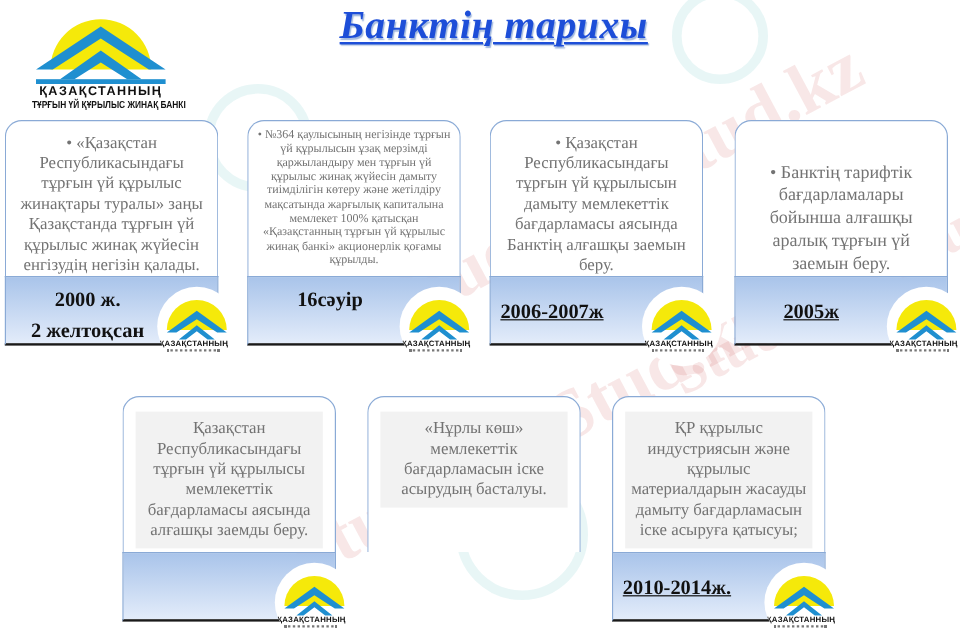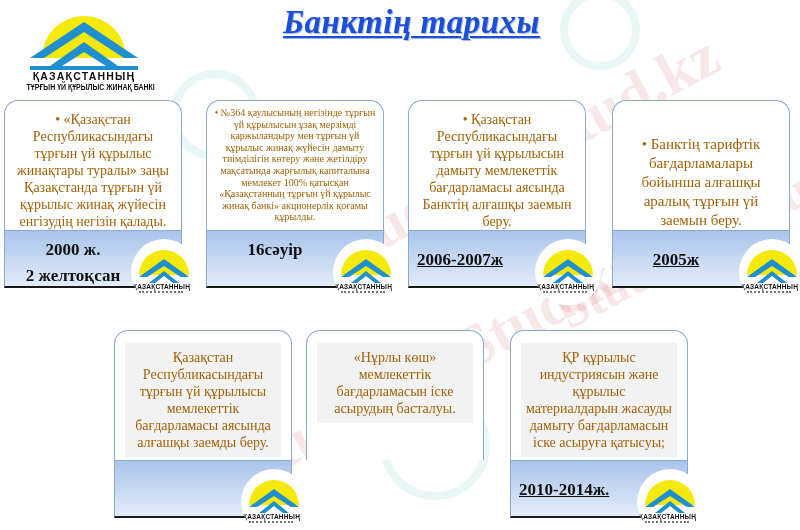--- a/index.html
+++ b/index.html
@@ -30,21 +30,21 @@
     text-underline-offset: 3px; text-shadow: 1px 1px 1px #9fb6dc; letter-spacing: 0.5px;
   }
 
   .card { position: absolute; width: 178px; height: 188px; z-index: 2; }
   .card-top {
     position: absolute; left: 0; top: 0; width: 178px; height: 130px;
     border: 1px solid #8aaad6; border-bottom: none; border-radius: 14px 14px 0 0; background: #fff;
   }
   .card-text {
     position: absolute; left: 8px; right: 8px; top: 10px;
-    text-align: center; font-size: 14px; line-height: 17px; color: #a16207;
+    text-align: center; font-size: 14px; line-height: 17px; color: #737373;
   }
   .card-text.small { font-size: 10px; line-height: 11.6px; top: 6px; left: 6px; right: 6px; }
   .card-text.boxed { background: #f2f2f2; padding: 6px 4px; top: 12px; left: 10px; right: 10px; }
   .card-bottom {
     position: absolute; left: 0; top: 130px; width: 178px; height: 58px;
     border: 1px solid #8aaad6; border-bottom: 2px solid #1a1a1a;
     background: linear-gradient(to bottom, #a9c4ea 0%, #e3ecfa 100%);
   }
   .date {
     position: absolute; left: 8px; top: 6px; width: 120px;
@@ -159,21 +159,21 @@
           <path d="M8 36 A25 25 0 0 1 58 36 Z" fill="#f5e90a"></path>
           <polygon points="8,38 33,20 58,38 50,38 33,27 16,38" fill="#1f8fd0"></polygon>
           <polygon points="18,44 33,32 48,44 42,44 33,37 24,44" fill="#1f8fd0"></polygon>
         </svg>
       <div class="bt">ҚАЗАҚСТАННЫҢ</div>
       <div class="bt2"></div>
     </div>
   </div>
 </div>
 
-<div class="card" style="left:102px;top:330px;margin-left:12px;">
+<div class="card" style="left:102px;top:330px;">
   <div class="card-top">
     <div class="card-text boxed">Қазақстан Республикасындағы тұрғын үй құрылысы мемлекеттік бағдарламасы аясында алғашқы заемды беру.</div>
   </div>
   <div class="card-bottom">
     <div class="badge">
       <svg width="66" height="46" viewBox="0 0 66 46">
           <path d="M8 36 A25 25 0 0 1 58 36 Z" fill="#f5e90a"></path>
           <polygon points="8,38 33,20 58,38 50,38 33,27 16,38" fill="#1f8fd0"></polygon>
           <polygon points="18,44 33,32 48,44 42,44 33,37 24,44" fill="#1f8fd0"></polygon>
         </svg>

